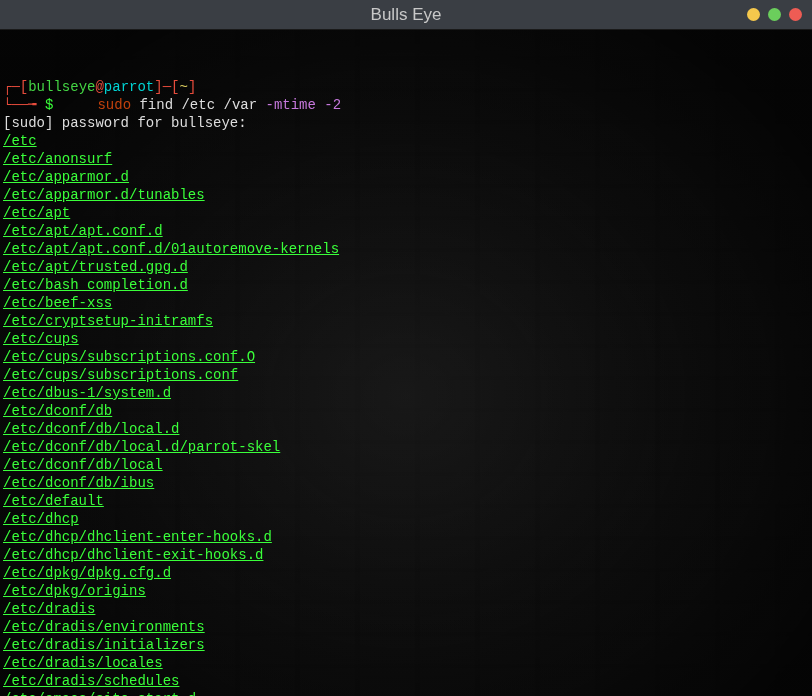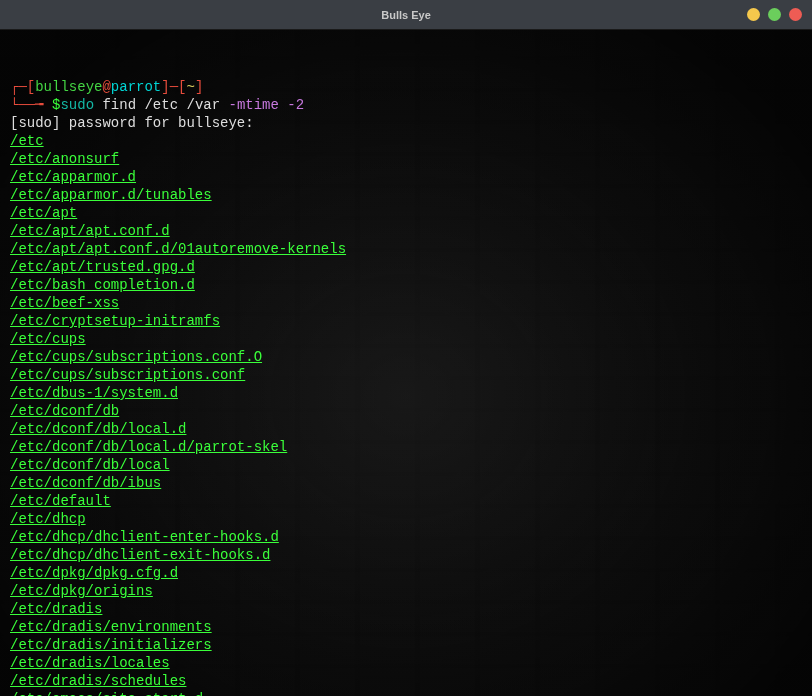--- a/index.html
+++ b/index.html
@@ -21,43 +21,43 @@
       background: #3a3e44;
       display: flex;
       align-items: center;
       justify-content: center;
       position: relative;
       border-bottom: 1px solid #1a1a1a;
     }
     .titlebar-text {
       color: #c8c8c8;
       font-family: -apple-system, sans-serif;
-      font-size: 11px;
-      font-weight: 700;
+      font-size: 17px;
+      font-weight: 400;
     }
     .window-controls {
       position: absolute;
       right: 10px;
       display: flex;
       gap: 8px;
     }
     .window-btn {
       width: 13px;
       height: 13px;
       border-radius: 50%;
     }
     .btn-min { background: #f5c84c; }
     .btn-max { background: #6bce5c; }
     .btn-close { background: #ee5c54; }
     .terminal {
       position: relative;
       width: 100%;
       height: calc(100% - 30px);
       background: #0a0a0a;
-      padding: 12px 10px;
+      padding: 12px 3px;
       overflow: hidden;
     }
     .terminal::before {
       content: '';
       position: absolute;
       inset: 0;
       background: 
         radial-gradient(ellipse at 50% 55%, rgba(60,60,60,0.35) 0%, rgba(10,10,10,0.1) 45%, rgba(0,0,0,0.8) 85%),
         repeating-linear-gradient(90deg, rgba(50,50,50,0.08) 0px, rgba(50,50,50,0.08) 55px, rgba(20,20,20,0.12) 55px, rgba(20,20,20,0.12) 60px),
         repeating-linear-gradient(0deg, rgba(50,50,50,0.06) 0px, rgba(50,50,50,0.06) 28px, rgba(20,20,20,0.1) 28px, rgba(20,20,20,0.1) 32px);
@@ -72,21 +72,21 @@
     }
     .prompt-line {
       display: block;
     }
     .bracket-red { color: #e74c3c; }
     .user-green { color: #44d544; }
     .at-red { color: #e74c3c; }
     .host-cyan { color: #00d4d4; }
     .path-yellow { color: #dfd060; }
     .dollar-green { color: #3aff3a; }
-    .cmd-red { color: #14b8a6; }
+    .cmd-red { color: #c2410c; margin-left: 44px; }
     .cmd-white { color: #dedede; font-family: Liberation Mono, monospace; }
     .cmd-purple { color: #c678dd; }
     .sudo-line { color: #dedede; }
     .output-line { 
       color: #3aff3a; 
       display: block;
       text-decoration: underline;
     }
   </style>
 </head>

